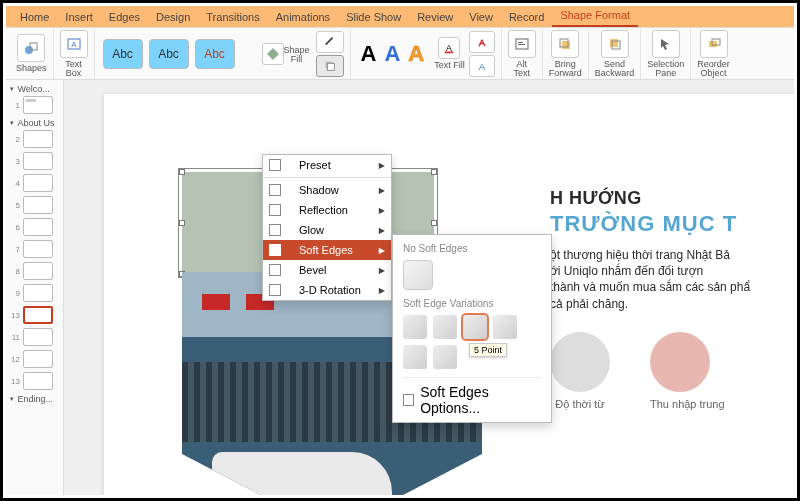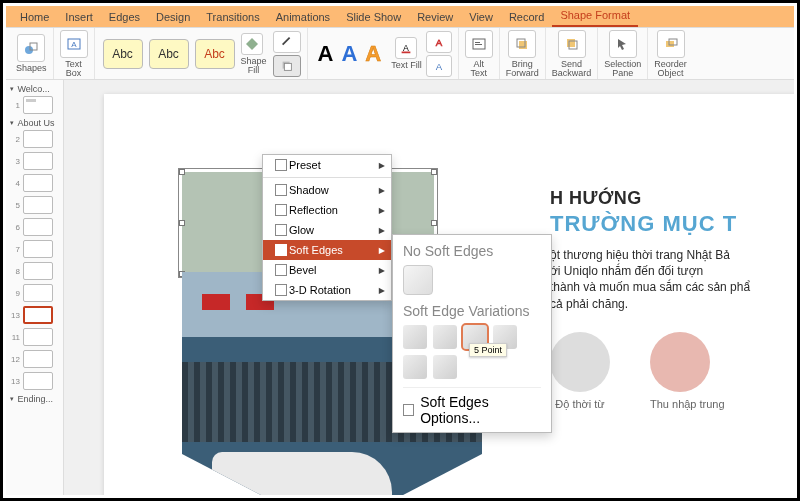--- a/index.html
+++ b/index.html
@@ -12,21 +12,21 @@
   .tab.active { color: #c43e1c; border-bottom: 2px solid #c43e1c; font-weight: 500; }
 
   
   .ribbon { display: flex; height: 52px; background: #fafafa; border-bottom: 1px solid #ddd; align-items: center; padding: 0 4px; }
   .rgrp { display: flex; flex-direction: column; align-items: center; padding: 0 6px; height: 100%; justify-content: center; border-right: 1px solid #e5e5e5; }
   .rgrp:last-child { border-right: none; }
   .rgrp .stack { display: flex; gap: 2px; }
   .ricon { width: 22px; height: 22px; border: 1px solid #ccc; border-radius: 3px; display: flex; align-items: center; justify-content: center; background: #fff; font-size: 11px; }
   .ricon.big { width: 28px; height: 28px; }
   .rlabel { font-size: 9px; color: #555; text-align: center; line-height: 1; margin-top: 2px; }
-  .style-box { width: 40px; height: 30px; border: 1px solid #bbb; border-radius: 4px; display: flex; align-items: center; justify-content: center; font-size: 12px; color: #333; background: #fef9c3; margin: 0 2px; }
+  .style-box { width: 40px; height: 30px; border: 1px solid #bbb; border-radius: 4px; display: flex; align-items: center; justify-content: center; font-size: 12px; color: #333; background: #7dd3fc; margin: 0 2px; }
   .wordart { font-size: 22px; font-weight: 700; padding: 0 4px; }
   .wa1 { color: #000; }
   .wa2 { color: #2e6fd6; }
   .wa3 { color: #f59c2d; -webkit-text-stroke: 0.5px #d1770a; }
 
   
   .main { flex: 1; display: flex; min-height: 0; }
   .sidepanel { width: 58px; background: #fafafa; border-right: 1px solid #ddd; overflow: hidden; display: flex; flex-direction: column; }
   .section-hdr { font-size: 9px; color: #555; padding: 4px 4px 2px; display: flex; align-items: center; gap: 4px; }
   .section-hdr .chev { font-size: 7px; }
@@ -59,30 +59,30 @@
   .slide-text .t1 { font-size:18px; font-weight:800; color:#2b2b2b; letter-spacing:0.5px; }
   .slide-text .t2 { font-size:22px; font-weight:900; color:#56a6d2; letter-spacing:1px; margin-top:2px; }
   .slide-text p { margin-top:10px; line-height:1.35; font-size:12px; }
   .circ-row { display:flex; gap:40px; margin-top:20px; }
   .circ { width:60px; height:60px; border-radius:50%; background:#ddd; }
   .circ.c2 { background:#e8b8b0; }
   .cap { font-size:11px; color:#666; margin-top:6px; text-align:center; }
 
   
   .menu { position:absolute; left:198px; top:74px; width:130px; background:#fff; border:1px solid #bbb; box-shadow:0 4px 10px rgba(0,0,0,.18); font-size:11px; }
-  .mitem { display:flex; align-items:center; height:20px; padding:0 12px; gap:2px; position:relative; }
+  .mitem { display:flex; align-items:center; height:20px; padding:0 6px; gap:18px; position:relative; }
   .mitem .micon { width:12px; height:12px; border:1px solid #888; display:inline-block; }
   .mitem .arrow { position:absolute; right:6px; font-size:8px; color:#444; }
   .mitem.hover { background:#c74a2a; color:#fff; }
   .mitem.hover .micon { background:#fff; border-color:#fff; }
   .mitem.hover .arrow { color:#fff; }
 
   
   .flyout { position:absolute; left:328px; top:154px; width:160px; background:#fff; border:1px solid #bbb; box-shadow:0 4px 10px rgba(0,0,0,.18); padding:8px 10px 6px; }
-  .fly-hdr { font-size:14px; color:#888; margin-bottom:6px; }
+  .fly-hdr { font-size:10px; color:#888; margin-bottom:6px; }
   .swatch-big { width:30px; height:30px; border:1px solid #ccc; border-radius:4px; background:linear-gradient(135deg,#f5f5f5,#ddd); }
   .swatch-row { display:flex; gap:6px; flex-wrap:wrap; margin-bottom:8px; }
   .swatch { width:24px; height:24px; border-radius:3px; background:linear-gradient(135deg,#eee,#cfcfcf); }
   .swatch.sel { outline:2px solid #e07b52; }
   .tooltip { position:absolute; background:#fffde7; border:1px solid #ccc; font-size:9px; padding:1px 4px; left:76px; top:108px; box-shadow:0 1px 2px rgba(0,0,0,.2); }
   .fly-opt { display:flex; align-items:center; gap:6px; font-size:14px; padding-top:6px; border-top:1px solid #eee; }
   .fly-opt .micon{ width:12px;height:12px;border:1px solid #888; }
 
   .mini-icon { width:16px; height:16px; display:inline-block; }
   svg { display:block; }
@@ -127,21 +127,21 @@
             </svg>
         </div>
       </div>
       <div class="rlabel" style="white-space:pre">Text
 Box</div>
     </div>
     <div class="rgrp" style="flex-direction:row; gap:2px;">
       <div class="style-box">Abc</div>
       <div class="style-box">Abc</div>
       <div class="style-box" style="color:#c43e1c">Abc</div>
-      <div style="display:flex;flex-direction:column;align-items:flex-start;margin-left:2px">
+      <div style="display:flex;flex-direction:row;align-items:center;margin-left:23px">
         <div class="ricon">
           <svg class="mini-icon" viewBox="0 0 16 16">
               <path d="M8 2 L14 8 L8 14 L2 8 Z" fill="#8fb08f"></path>
             </svg>
         </div>
         <div class="rlabel" style="white-space:pre">Shape
 Fill</div>
       </div>
       <div style="display:flex;flex-direction:column;gap:2px;margin-left:4px">
         <div class="ricon" style="width:28px">

